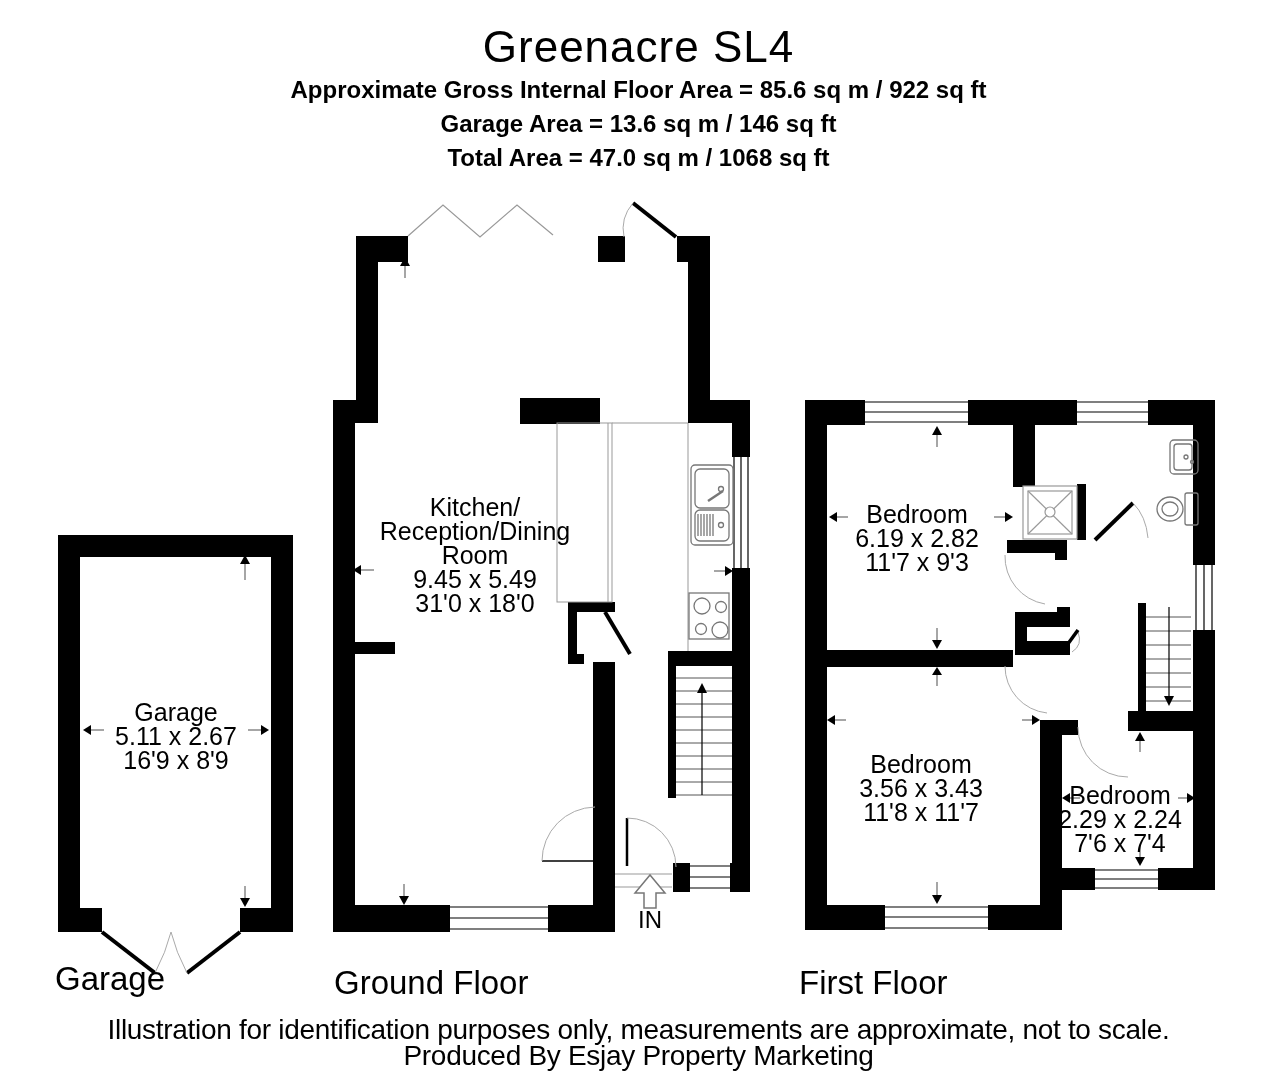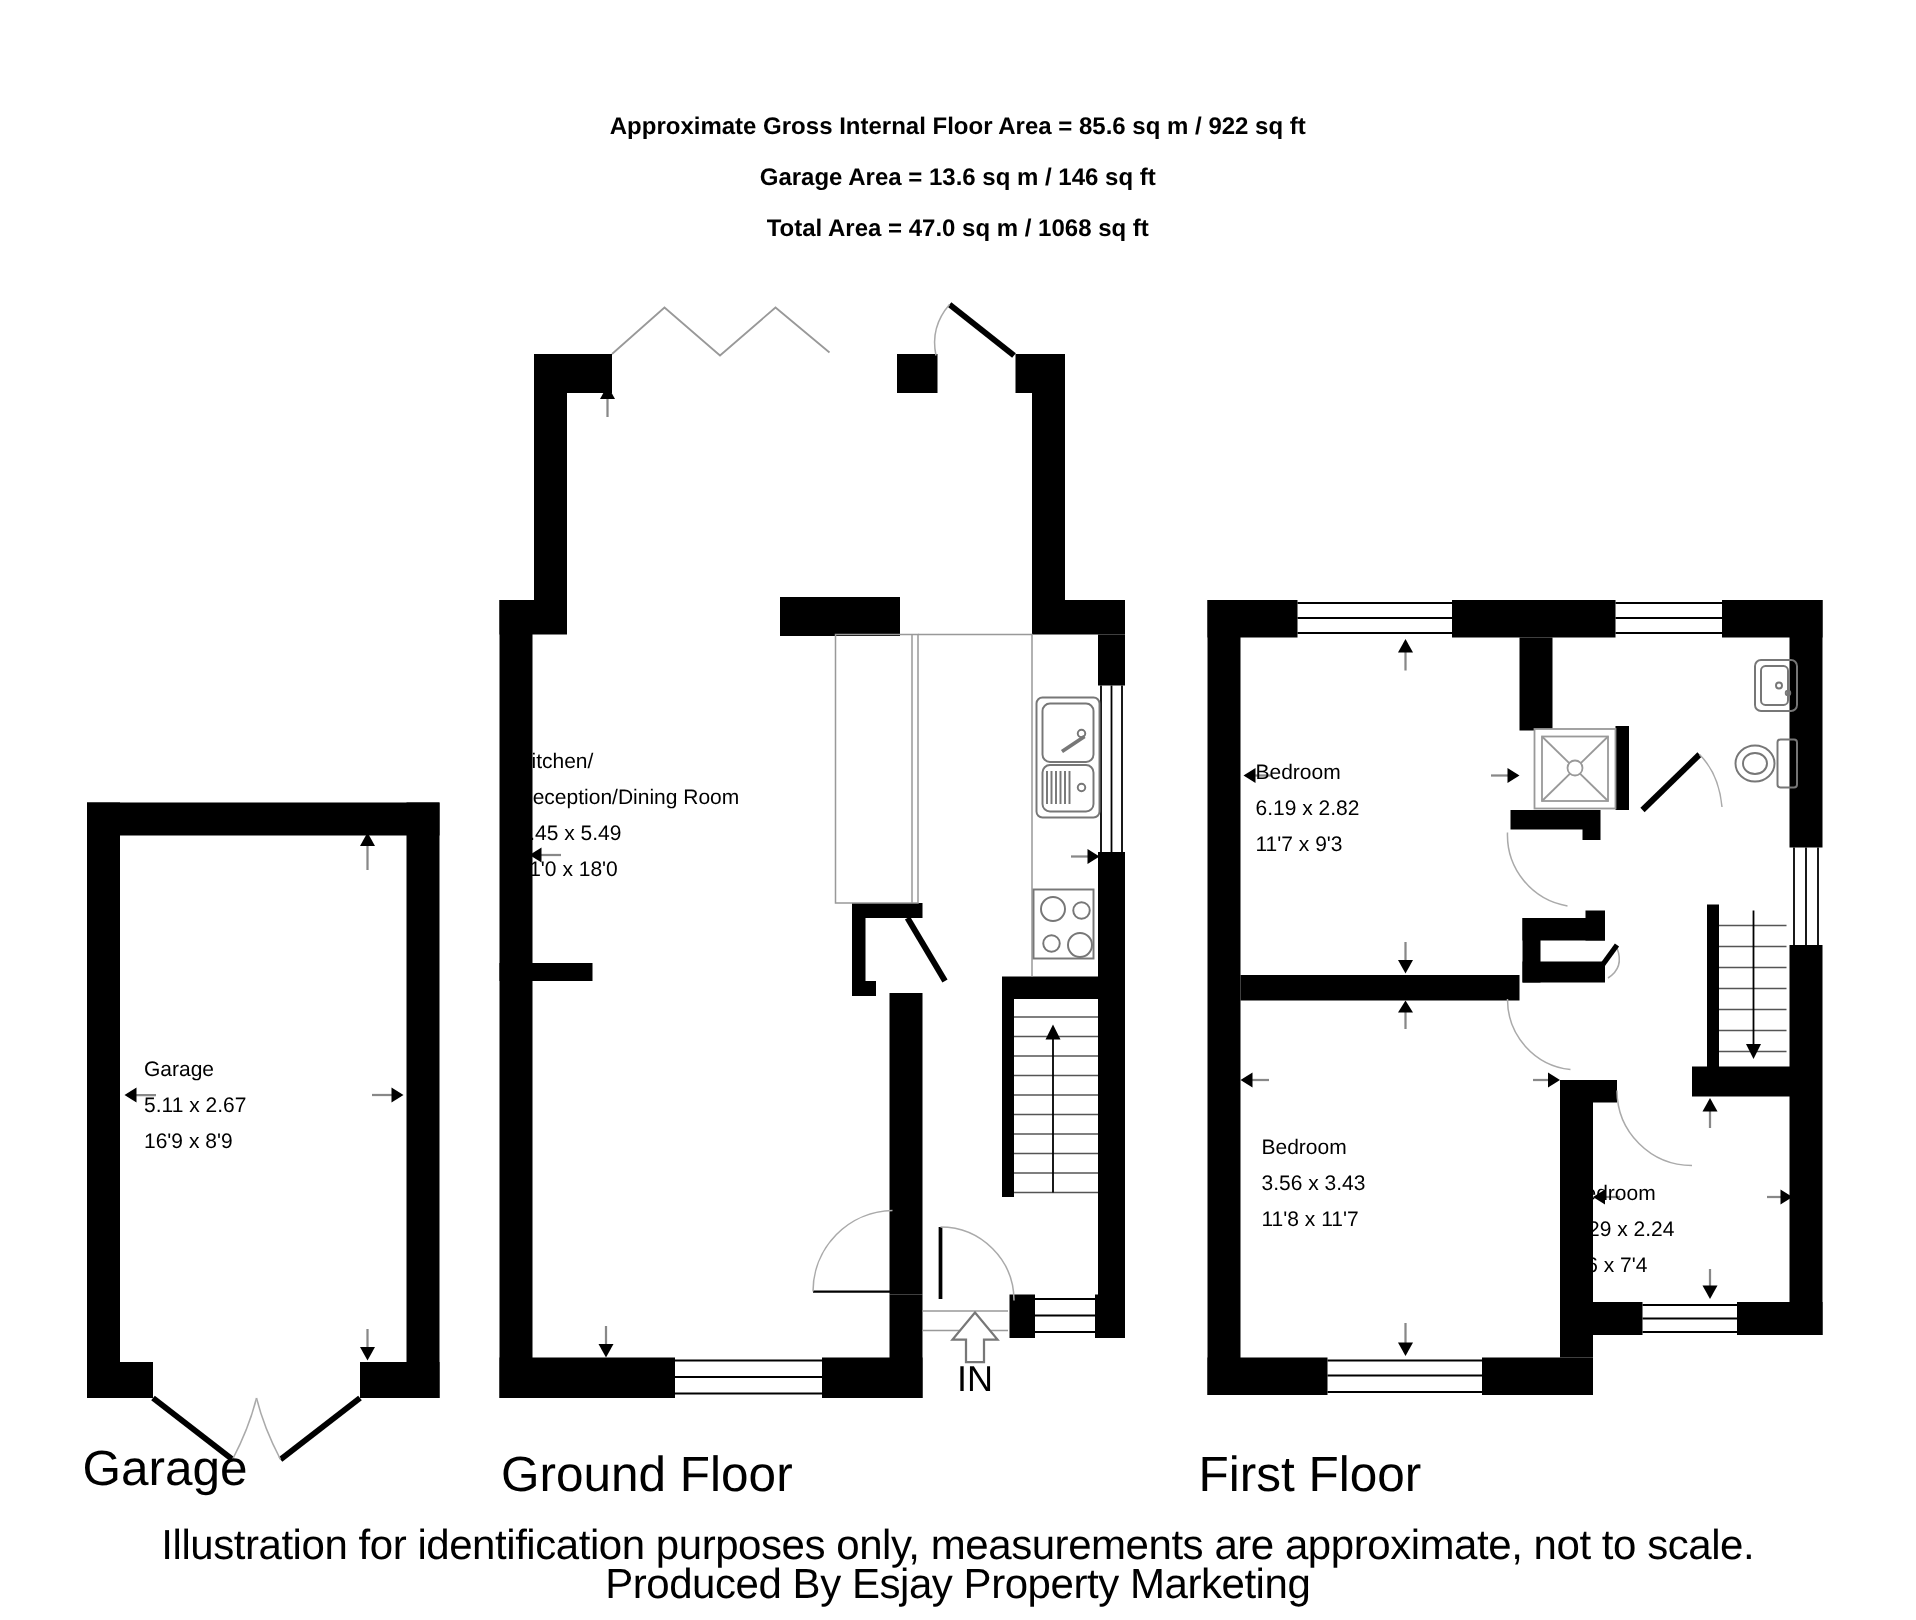--- a/index.html
+++ b/index.html
@@ -1,32 +1,33 @@
 <!DOCTYPE html>
 <html><head>
 <meta charset="utf-8">
 <style>
   html,body{margin:0;padding:0;background:#fff;}
   .canvas{position:relative;width:1277px;height:1080px;margin:0 auto;background:#fff;
           font-family:"Liberation Sans",sans-serif;color:#000;overflow:hidden;}
   .hdr-title{position:absolute;left:0;right:0;top:22px;text-align:center;font-size:44px;letter-spacing:1px;}
-  .hdr-sub{position:absolute;left:0;right:0;text-align:center;font-size:16px;font-weight:bold;}
+  .hdr-sub{position:absolute;left:0;right:0;text-align:center;font-size:24px;font-weight:bold;}
   .sub1{top:76px;} .sub2{top:110px;} .sub3{top:144px;}
-  .room-label{position:absolute;font-size:14px;line-height:24px;}
+  .room-label{position:absolute;text-align:center;font-size:25px;line-height:24px;}
   .floor-label{position:absolute;font-size:33px;}
   .in-label{position:absolute;text-align:center;font-size:24px;}
   .footer-line{position:absolute;left:0;right:0;text-align:center;font-size:28px;letter-spacing:-0.3px;}
   .f1{top:1014px;} .f2{top:1040px;}
   svg.plan{position:absolute;}
 </style>
 </head>
 <body>
 
 <div class="canvas">
 
+  <div class="hdr-title">Greenacre SL4</div>
   <div class="hdr-sub sub1">Approximate Gross Internal Floor Area = 85.6 sq m / 922 sq ft</div>
   <div class="hdr-sub sub2">Garage Area = 13.6 sq m / 146 sq ft</div>
   <div class="hdr-sub sub3">Total Area = 47.0 sq m / 1068 sq ft</div>
 
   <svg class="plan" style="left:55px;top:530px;" width="245" height="450" viewBox="55 530 245 450">
     <g fill="#000">
       <rect x="58" y="535" width="235" height="22"></rect>
       <rect x="58" y="535" width="22" height="397"></rect>
       <rect x="271" y="535" width="22" height="397"></rect>
       <rect x="58" y="908" width="44" height="24"></rect>

